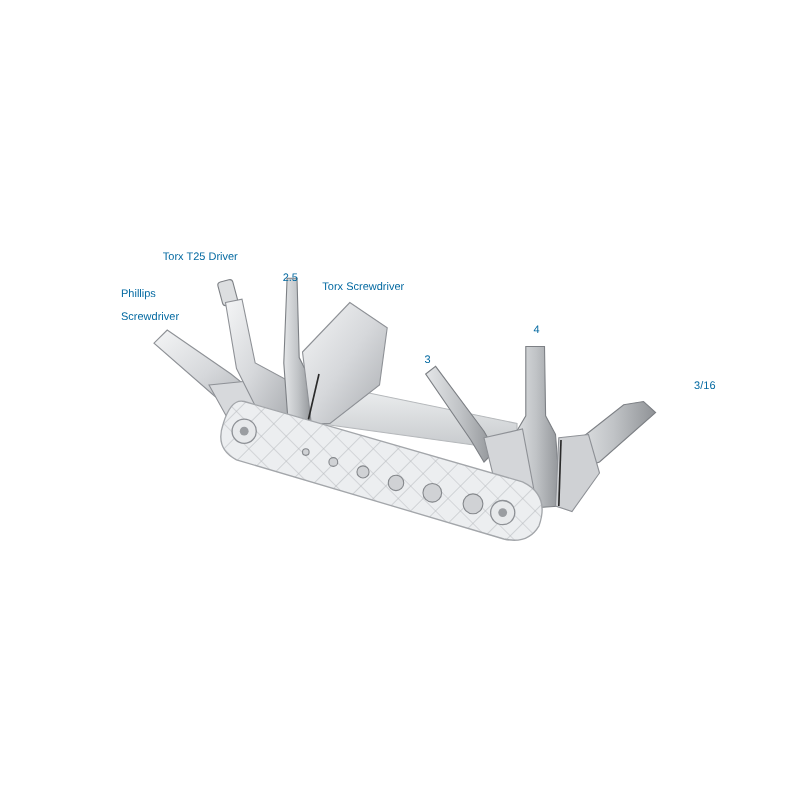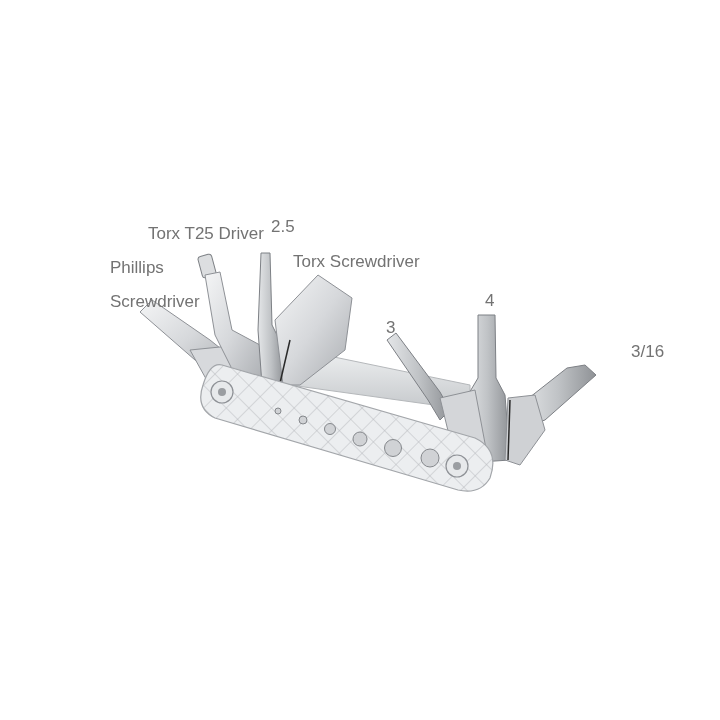--- a/index.html
+++ b/index.html
@@ -1,17 +1,17 @@
 <!DOCTYPE html>
 <html><head>
 <meta charset="utf-8">
 <style>
   html,body{margin:0;padding:0;background:#ffffff;}
   body{width:720px;height:720px;position:relative;overflow:hidden;font-family:"Liberation Sans",sans-serif;}
-  .lbl{position:absolute;font-size:17px;color:#737373;white-space:nowrap;line-height:14px;}
+  .lbl{position:absolute;font-size:10px;color:#0369a1;white-space:nowrap;line-height:14px;}
   svg{position:absolute;left:0;top:0;}
 </style>
 </head>
 <body>
 
 <svg width="720" height="720" viewBox="0 0 720 720">
   <defs>
     <linearGradient id="gMetal" x1="0" y1="0" x2="1" y2="1">
       <stop offset="0" stop-color="#f4f5f6"></stop>
       <stop offset="0.5" stop-color="#d6d8db"></stop>
@@ -83,19 +83,19 @@
       <circle cx="303" cy="420" r="4"></circle>
       <circle cx="330" cy="429" r="5.5"></circle>
       <circle cx="360" cy="439" r="7"></circle>
       <circle cx="393" cy="448" r="8.5"></circle>
       <circle cx="430" cy="458" r="9"></circle>
     </g>
   </g>
 </svg>
 
 <div class="lbl" style="left:148px;top:227px;">Torx T25 Driver</div>
-<div class="lbl" style="left:257px;top:220px;margin-left:14px;">2.5</div>
+<div class="lbl" style="left:257px;top:246px;">2.5</div>
 <div class="lbl" style="left:110px;top:261px;">Phillips</div>
-<div class="lbl" style="left:110px;top:282px;margin-top:13px;">Screwdriver</div>
+<div class="lbl" style="left:110px;top:282px;">Screwdriver</div>
 <div class="lbl" style="left:293px;top:255px;">Torx Screwdriver</div>
 <div class="lbl" style="left:386px;top:321px;">3</div>
 <div class="lbl" style="left:485px;top:294px;">4</div>
 <div class="lbl" style="left:583px;top:345px;margin-left:48px;">3/16</div>
 
 </body></html>

